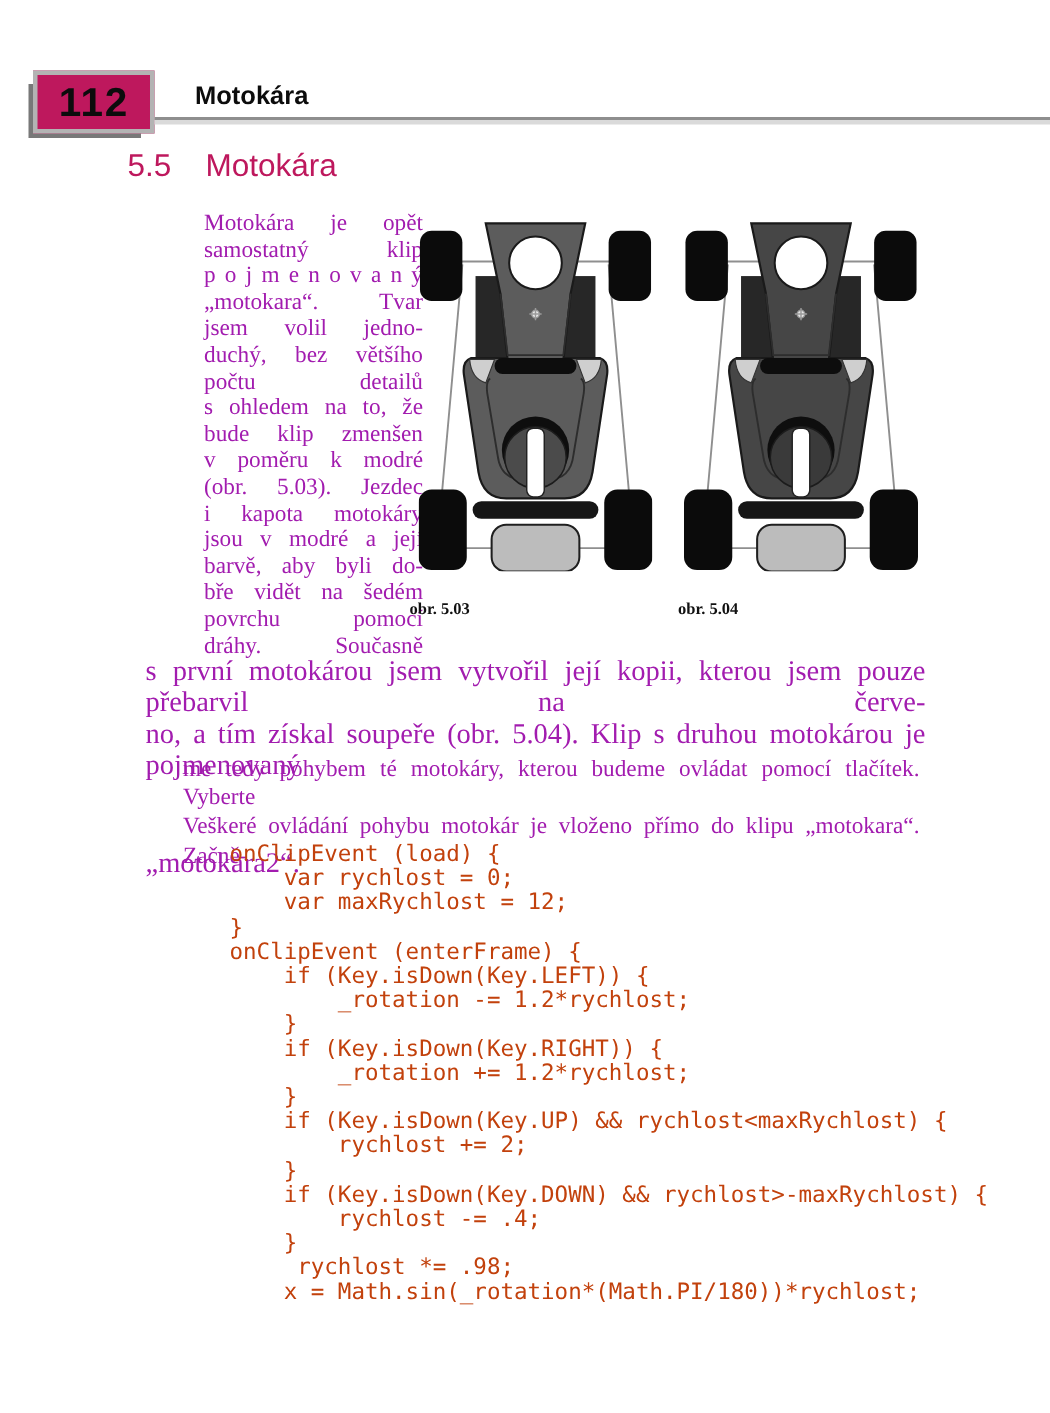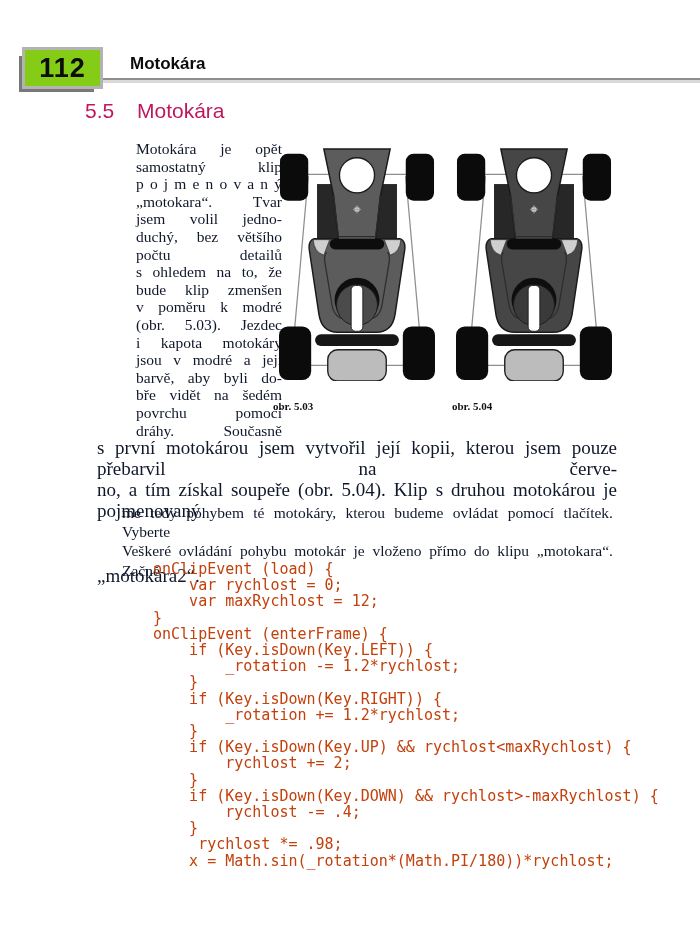--- a/index.html
+++ b/index.html
@@ -4,21 +4,21 @@
 <style>
   html,body { margin:0; padding:0; background:#e9e9e9; }
   .page {
     position:relative; width:700px; height:942px; margin:0 auto;
     background:#ffffff; overflow:hidden; color:#111;
   }
 
   
   .pagenum-box {
     position:absolute; left:22px; top:47px; width:81px; height:42px;
-    background:#84cc16; border:3px solid #b3b3b3; box-sizing:border-box;
+    background:#be185d; border:3px solid #b3b3b3; box-sizing:border-box;
     display:flex; align-items:center; justify-content:center;
     box-shadow:-6px 6px 0 -3px #787878;
   }
   .pagenum-box span {
     font-family:"Liberation Sans",sans-serif; font-weight:bold;
     font-size:27px; letter-spacing:1px; color:#0c0c0c;
   }
   .header-title {
     position:absolute; left:130px; top:54px;
     font-family:"Liberation Sans",sans-serif; font-weight:bold;
@@ -30,21 +30,21 @@
   }
 
   
   .section-heading {
     position:absolute; left:85px; top:99px;
     font-family:"Liberation Sans",sans-serif; font-size:21px; color:#be185d;
   }
   .section-heading .num { display:inline-block; width:52px; }
 
   
-  .serif { font-family:"Liberation Serif",serif; color:#0f172a; }
+  .serif { font-family:"Liberation Serif",serif; color:#a21caf; }
   .narrow-col {
     position:absolute; left:136px; top:140px; width:146px;
     font-size:15.5px; line-height:17.6px;
   }
   .narrow-col .ln { text-align:justify; text-align-last:justify; white-space:nowrap; }
   .full-cont {
     position:absolute; left:97px; top:437px; width:520px;
     font-size:19px; line-height:21px;
   }
   .para2 {

